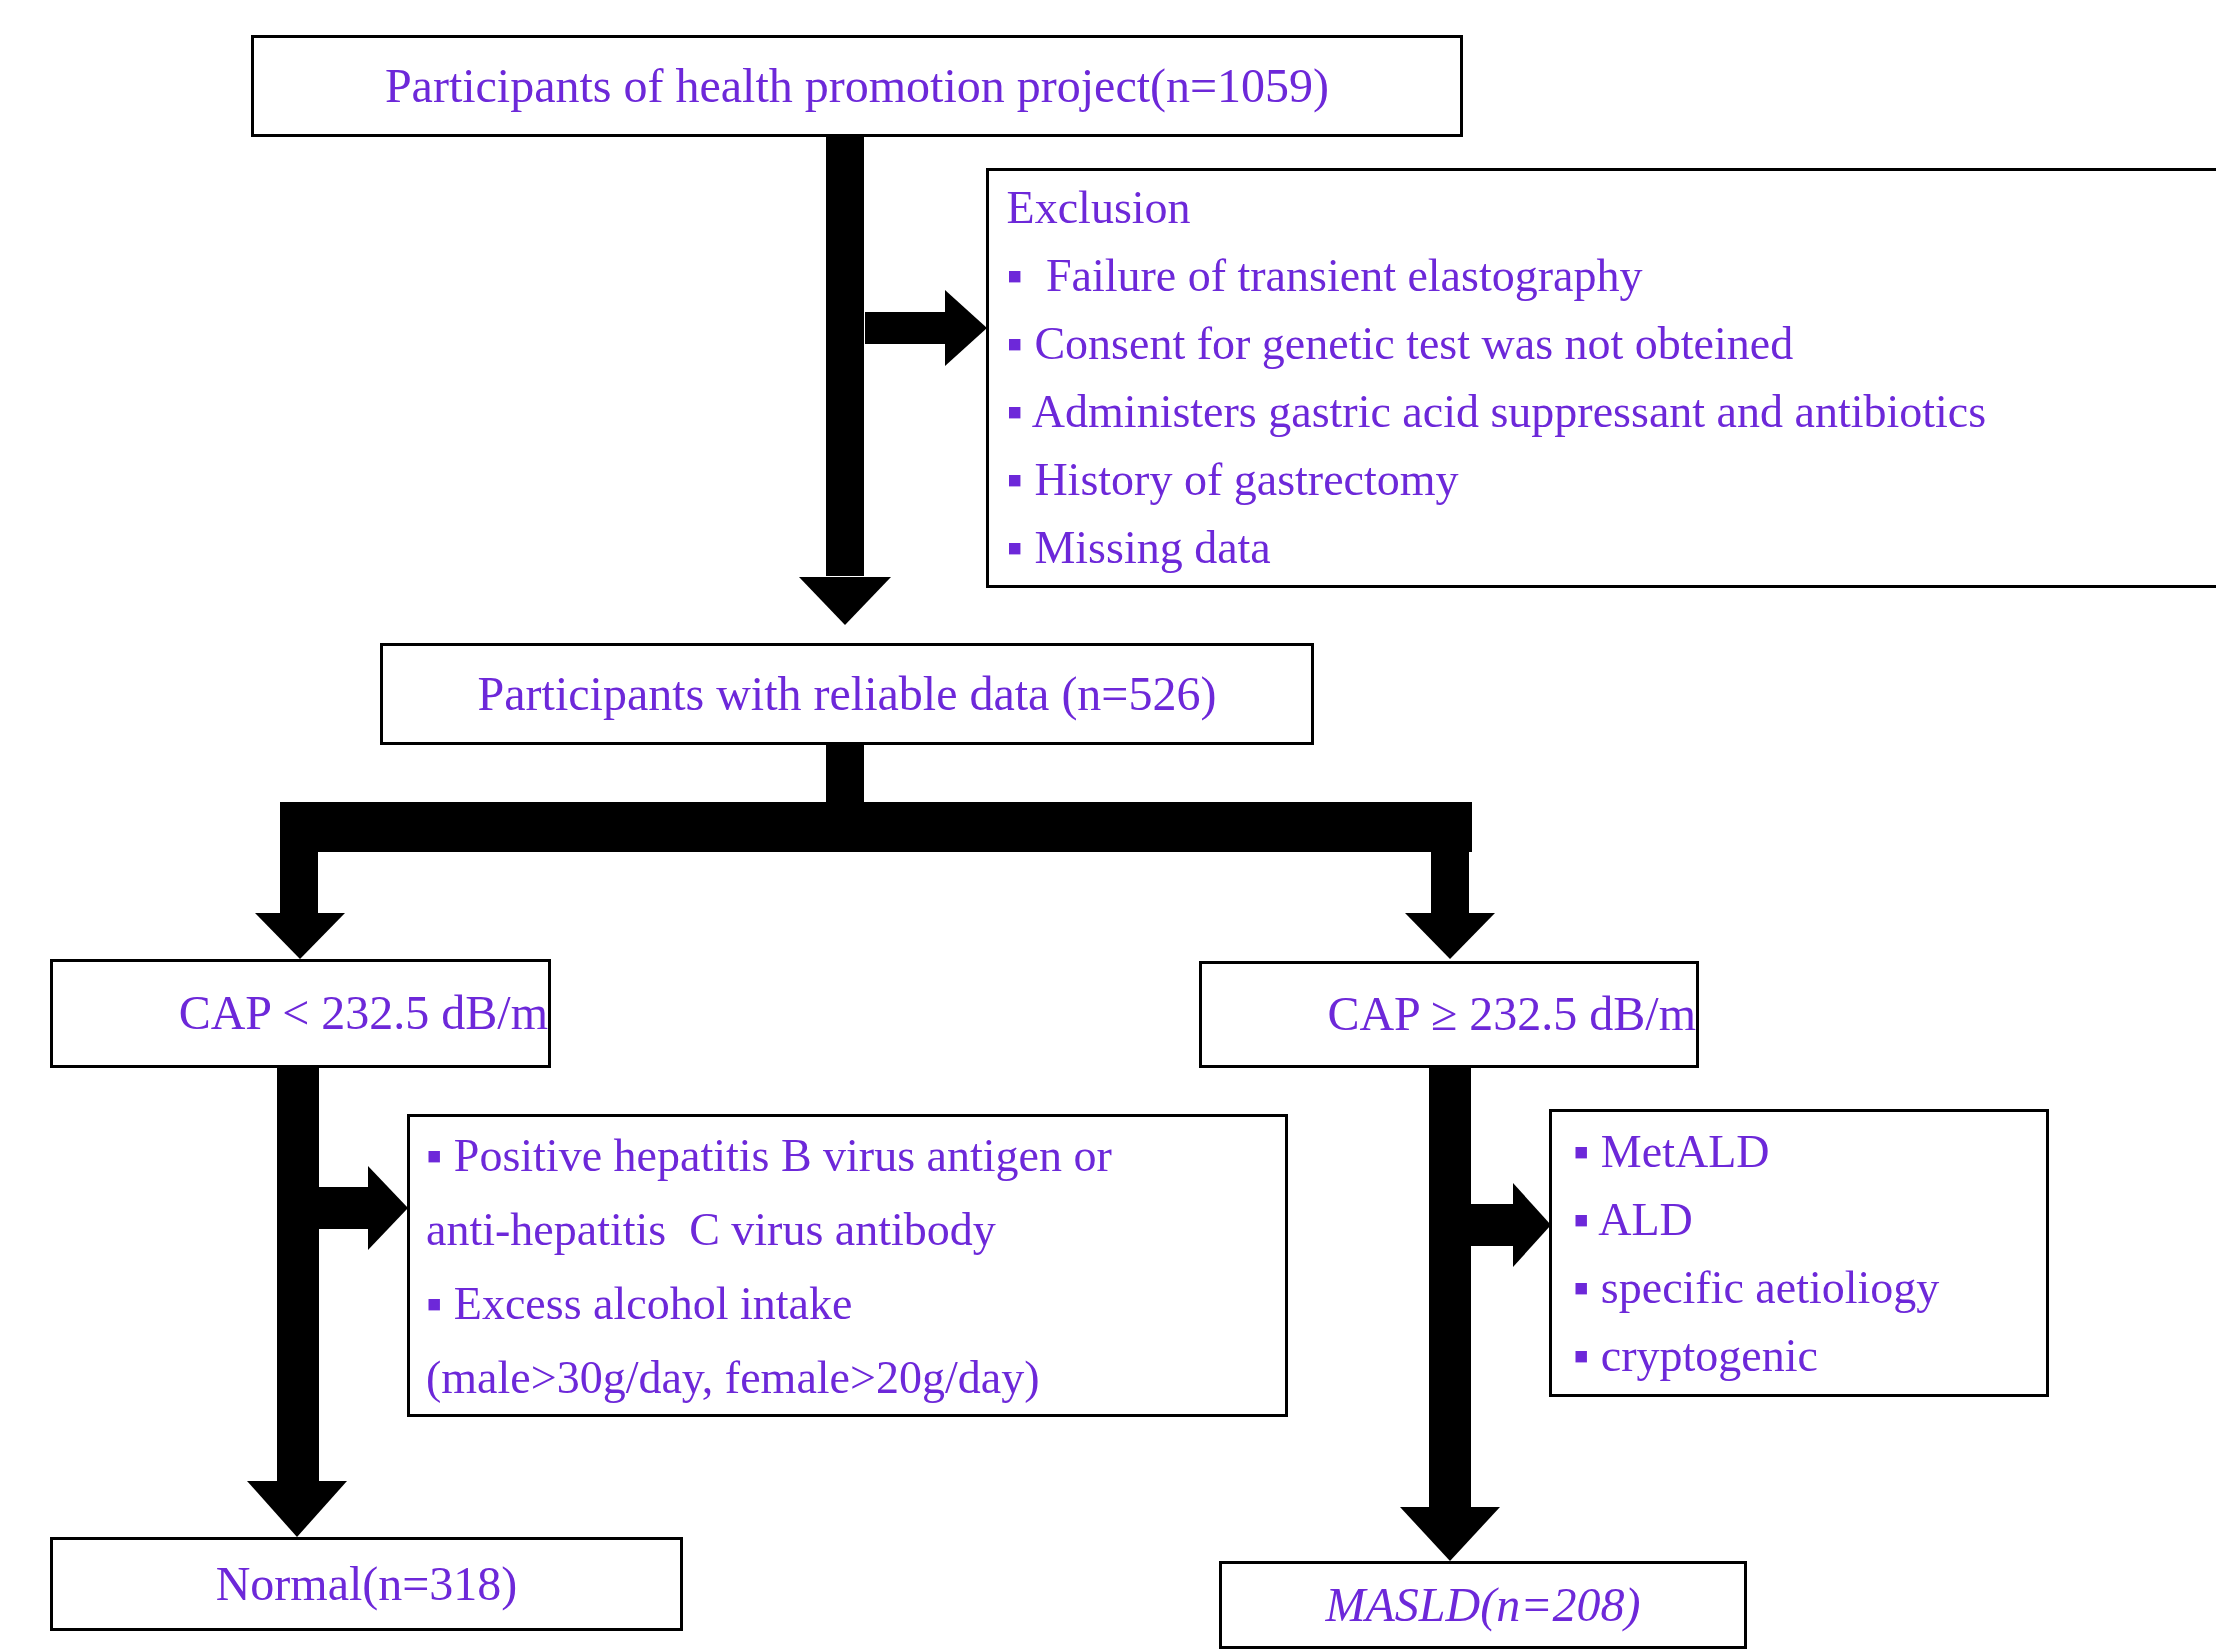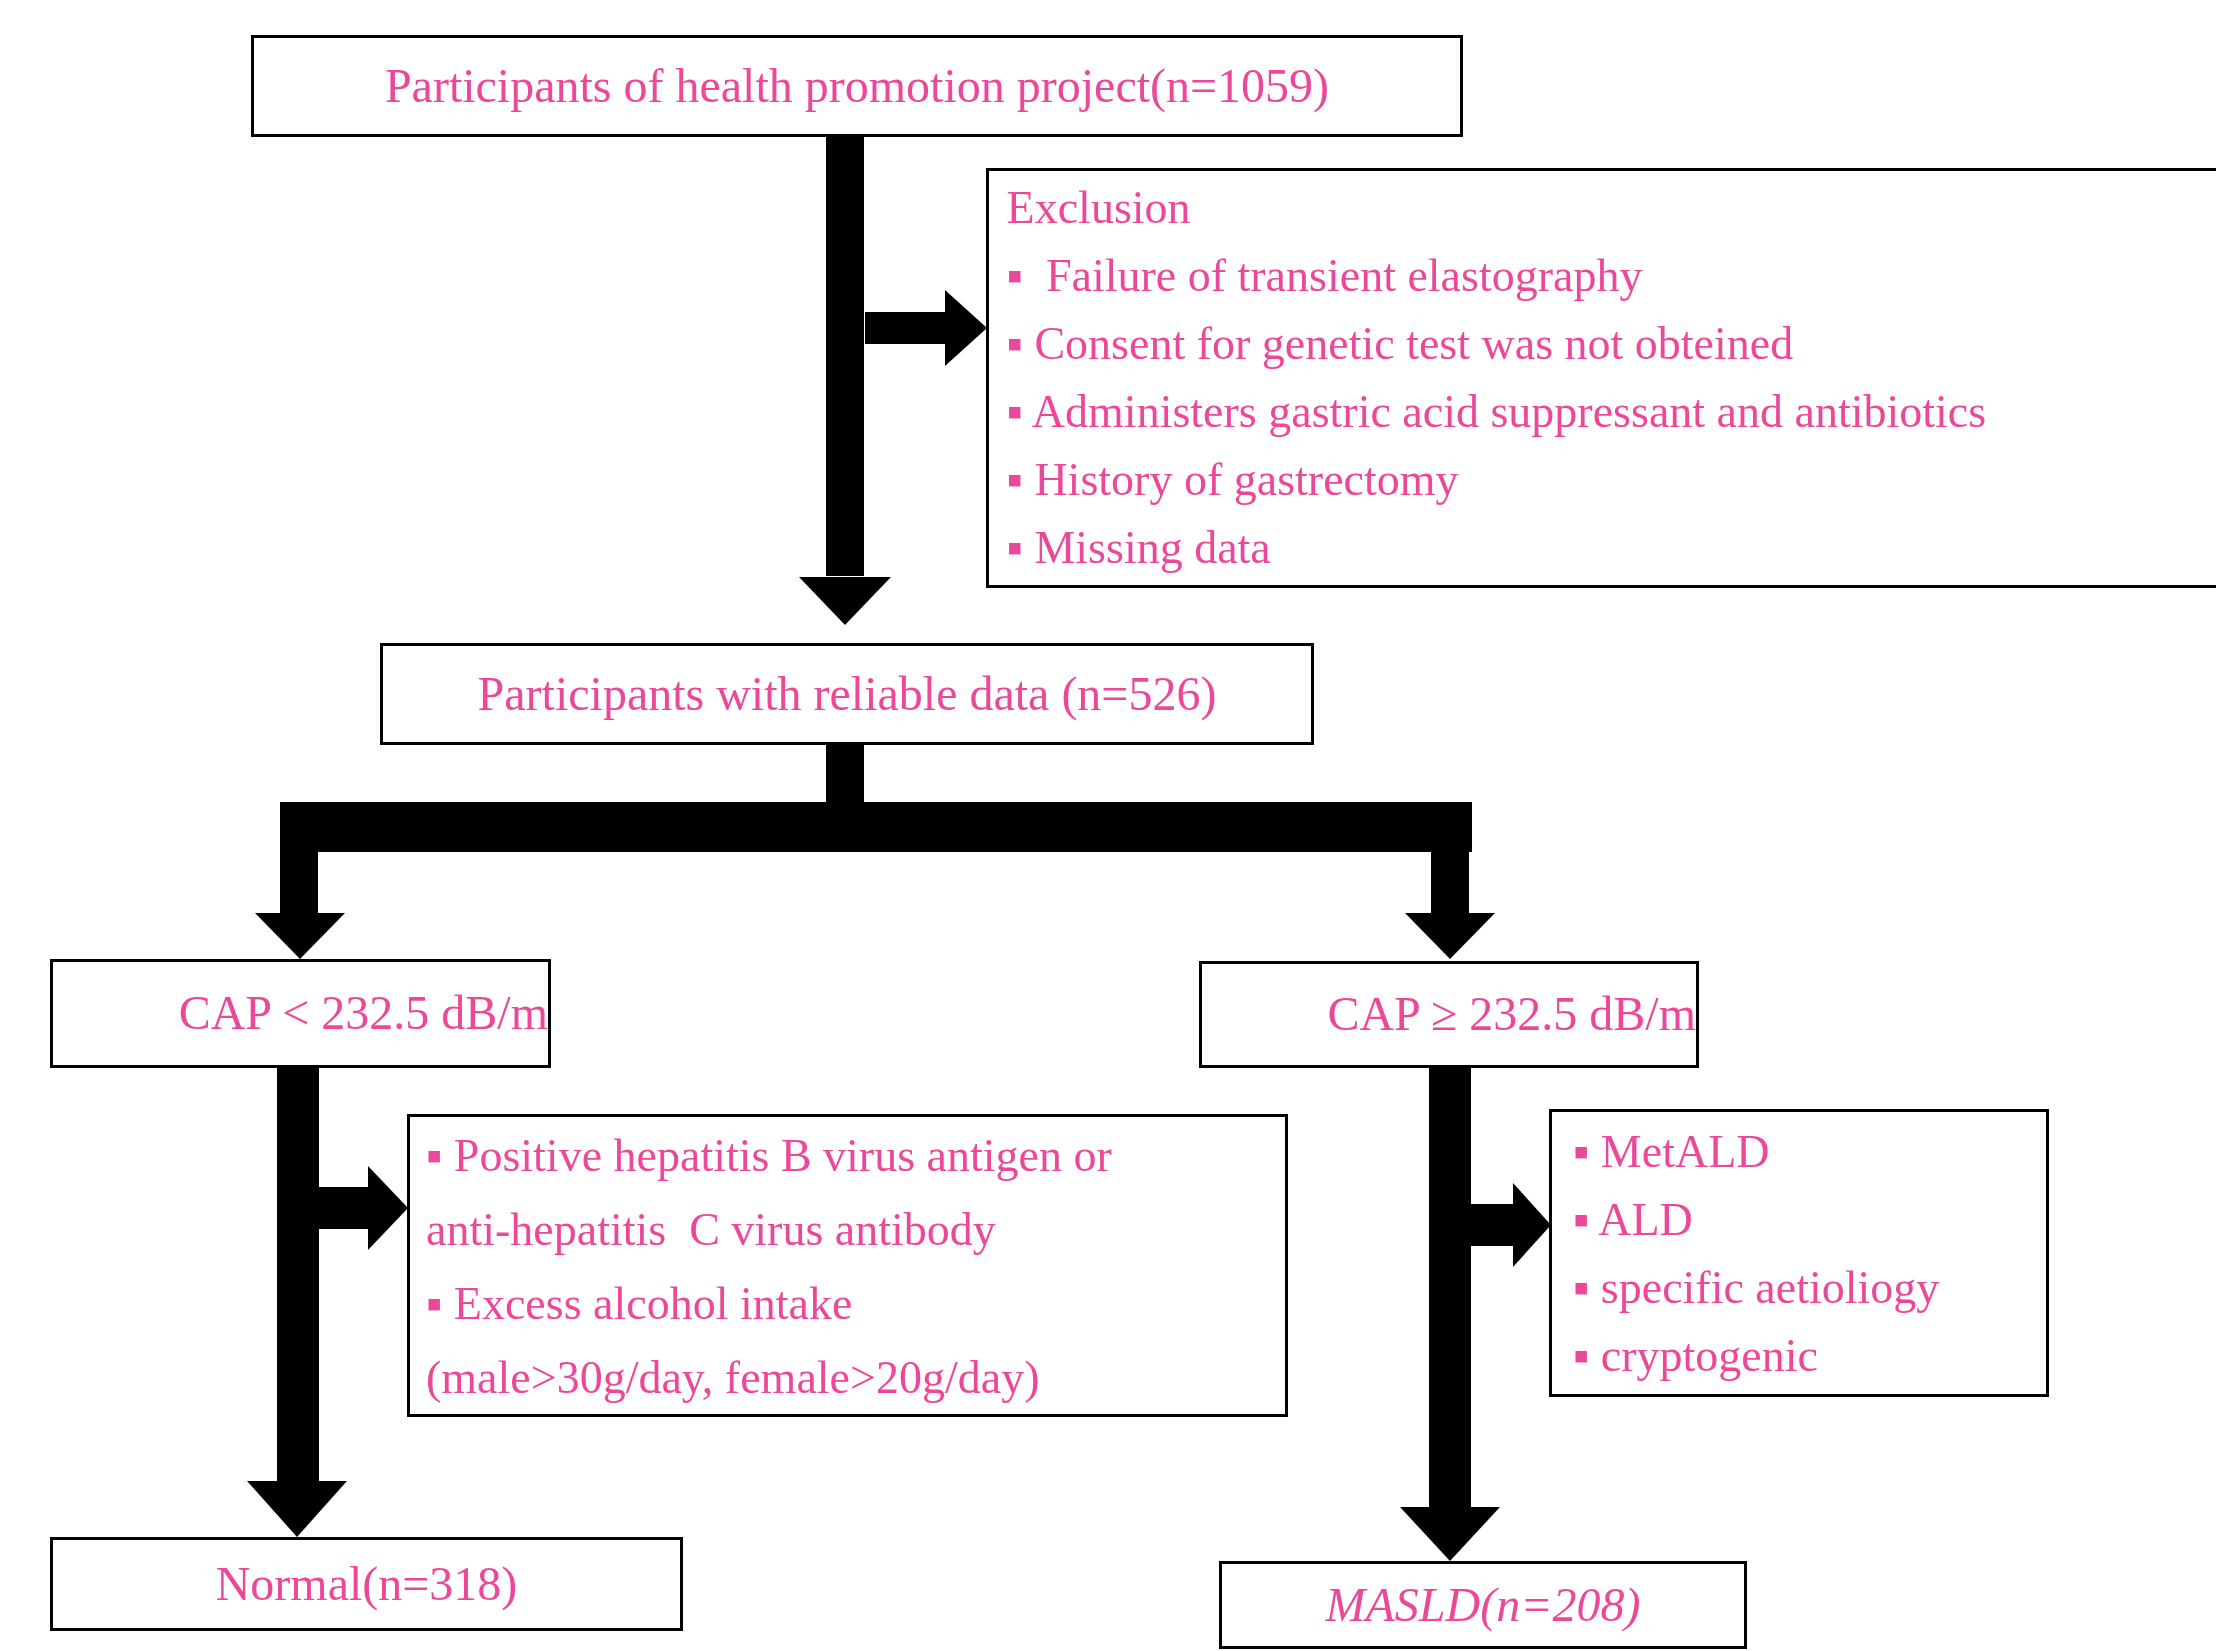--- a/index.html
+++ b/index.html
@@ -2,21 +2,21 @@
 <html style="font-size:13px"><head>
 <meta charset="utf-8">
 <style>
   html,body{margin:0;padding:0;background:#ffffff;}
   .canvas{
     position:relative;
     width:2216px;
     height:1652px;
     background:#ffffff;
     font-family:"Liberation Serif","DejaVu Serif","DejaVu Sans",serif;
-    color:#ec4899;
+    color:#6d28d9;
     overflow:hidden;
   }
   .box{
     position:absolute;
     box-sizing:border-box;
     border:3.2px solid #000000;
     background:#ffffff;
   }
   .box.centered{
     display:flex;

